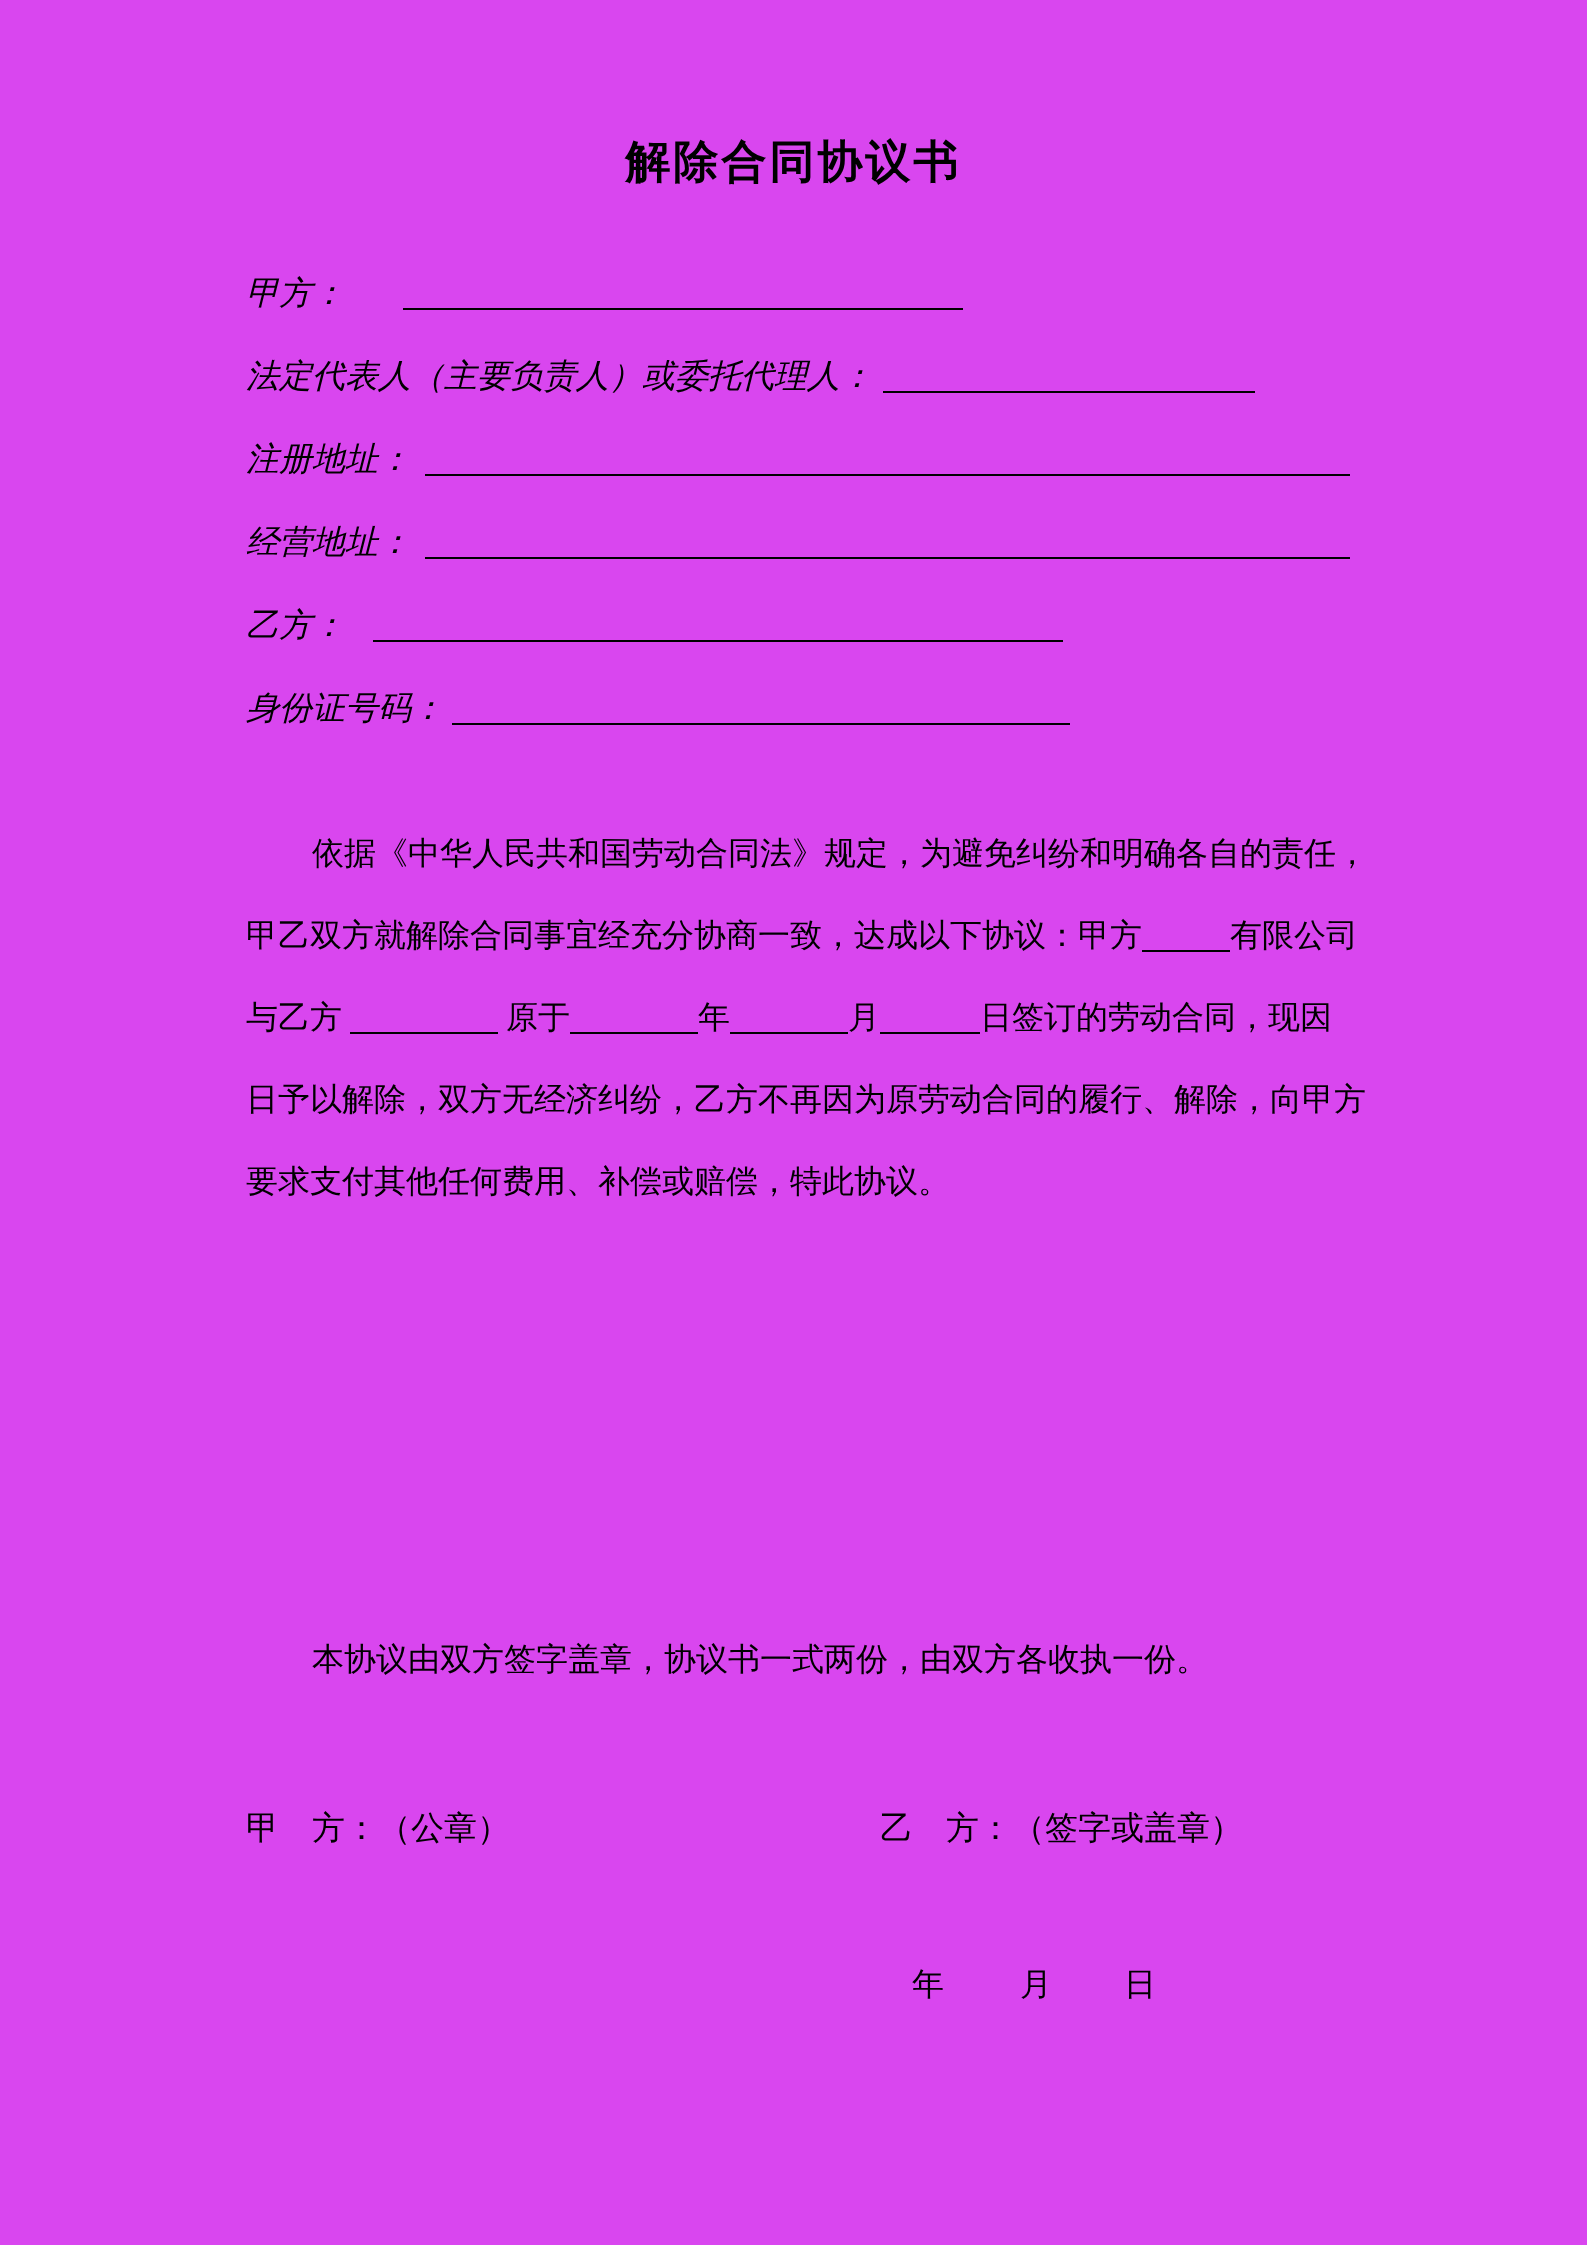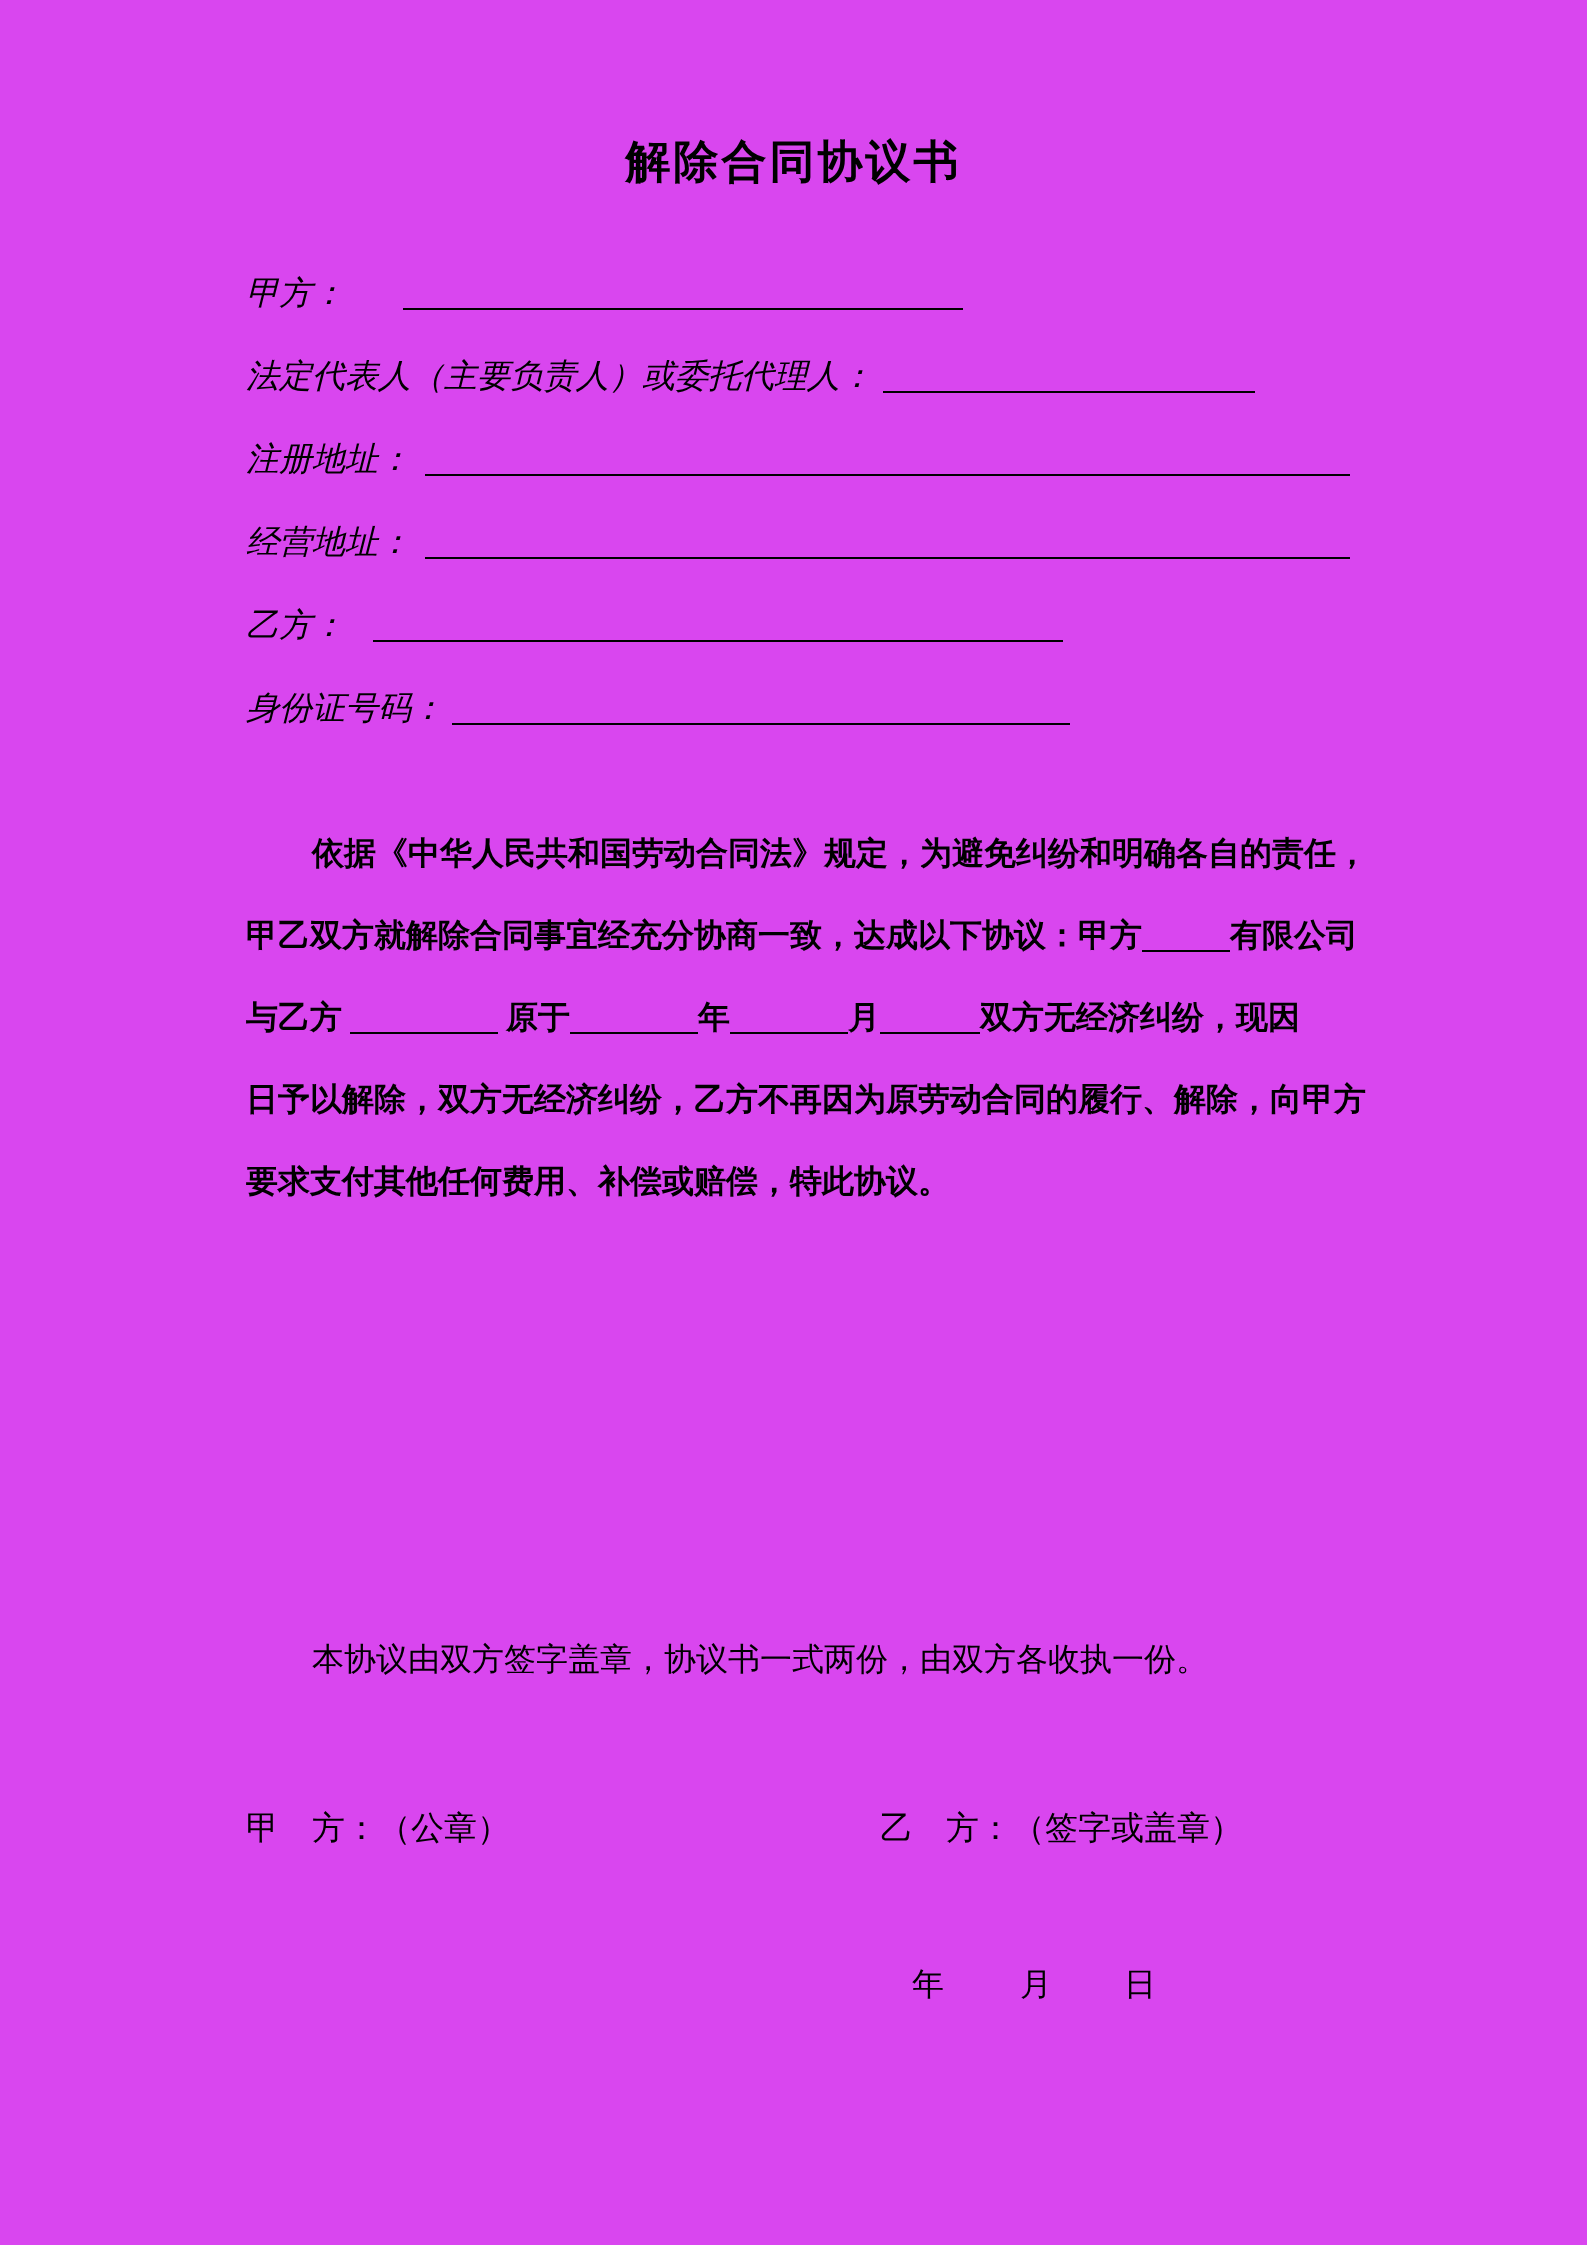--- a/index.html
+++ b/index.html
@@ -45,21 +45,20 @@
     height: 12px;
     border-bottom: 2px solid #000000;
     vertical-align: -6px;
   }
   .body-text {
     position: absolute;
     top: 812px;
     left: 246px;
     width: 1110px;
     font-size: 32px;
-    font-weight: bold;
   }
   .body-text .line {
     height: 82px;
     line-height: 82px;
     white-space: nowrap;
   }
   .indent {
     text-indent: 66px;
   }
   .closing {
@@ -103,21 +102,21 @@
       <div class="field-row"><span>法定代表人（主要负责人）或委托代理人：</span><span class="blank" style="width: 372px; margin-left: 10px;"></span></div>
       <div class="field-row"><span>注册地址：</span><span class="blank" style="width: 925px; margin-left: 14px;"></span></div>
       <div class="field-row"><span>经营地址：</span><span class="blank" style="width: 925px; margin-left: 14px;"></span></div>
       <div class="field-row"><span>乙方：</span><span class="blank" style="width: 690px; margin-left: 28px;"></span></div>
       <div class="field-row"><span>身份证号码：</span><span class="blank" style="width: 618px; margin-left: 8px;"></span></div>
     </div>
 
   <div class="body-text" id="body-text">
       <div class="line indent"><span>依据《中华人民共和国劳动合同法》规定，为避免纠纷和明确各自的责任，</span></div>
       <div class="line"><span>甲乙双方就解除合同事宜经充分协商一致，达成以下协议：甲方</span><span class="blank" style="width: 88px;"></span><span>有限公司</span></div>
-      <div class="line"><span>与乙方 </span><span class="blank" style="width: 148px;"></span><span> 原于</span><span class="blank" style="width: 128px;"></span><span>年</span><span class="blank" style="width: 118px;"></span><span>月</span><span class="blank" style="width: 100px;"></span><span>双方无经济纠纷，现因</span></div>
+      <div class="line"><span>与乙方 </span><span class="blank" style="width: 148px;"></span><span> 原于</span><span class="blank" style="width: 128px;"></span><span>年</span><span class="blank" style="width: 118px;"></span><span>月</span><span class="blank" style="width: 100px;"></span><span>日签订的劳动合同，现因</span></div>
       <div class="line"><span>日予以解除，双方无经济纠纷，乙方不再因为原劳动合同的履行、解除，向甲方</span></div>
       <div class="line"><span>要求支付其他任何费用、补偿或赔偿，特此协议。</span></div>
     </div>
 
   <div class="closing">本协议由双方签字盖章，协议书一式两份，由双方各收执一份。</div>
 
   <div class="sig sig-a">甲　方：（公章）</div>
   <div class="sig sig-b">乙　方：（签字或盖章）</div>
 
   <div class="date-line">

